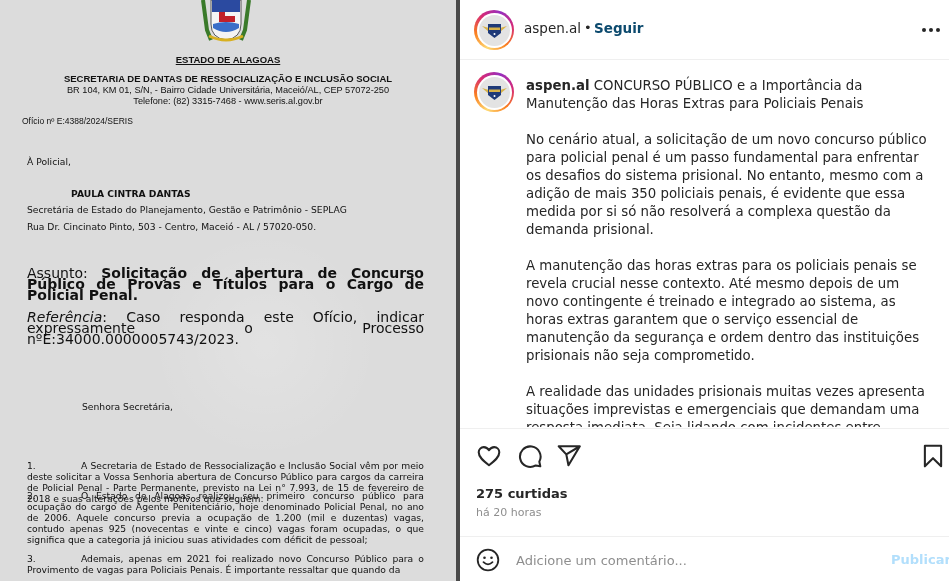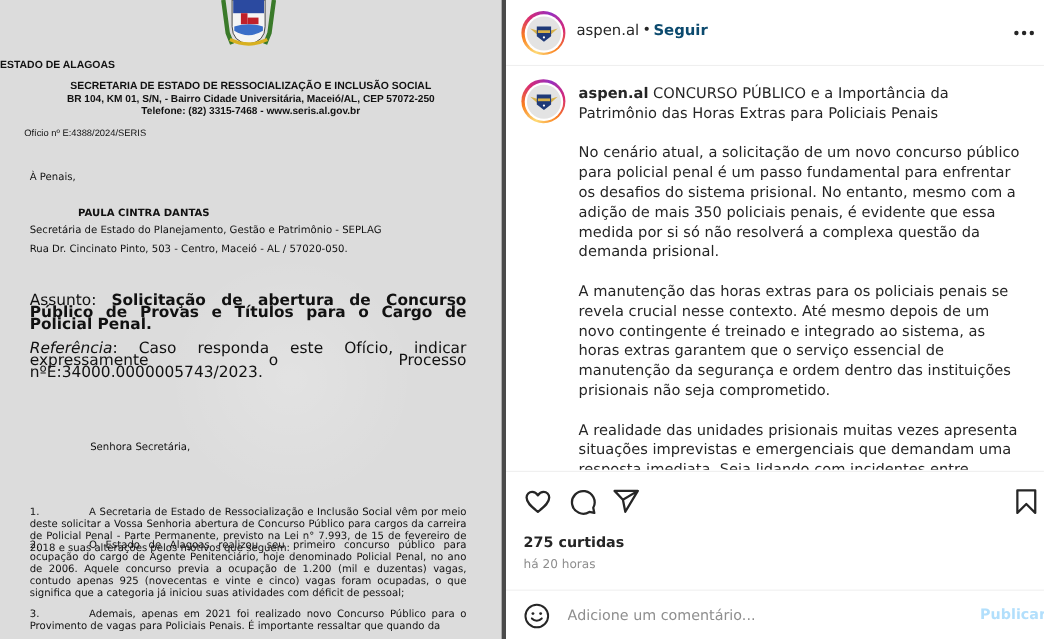--- a/index.html
+++ b/index.html
@@ -6,26 +6,26 @@
   html, body { width: 949px; height: 581px; overflow: hidden; background: #ffffff; }
   body { position: relative; font-family: "DejaVu Sans", sans-serif; }
 
   
   .doc {
     position: absolute; left: 0; top: 0; width: 456px; height: 581px;
     background: #dcdcdc; overflow: hidden; color: #111;
   }
   .doc-edge { position: absolute; left: 456px; top: 0; width: 4px; height: 581px; background: #4a4a4a; }
   .crest { position: absolute; left: 199px; top: 0; width: 54px; height: 44px; }
-  .doc .hdr1 { position: absolute; top: 54px; left: 0; width: 456px; 
-    font-family: "Liberation Sans", sans-serif; font-weight: bold; font-size: 9.5px; }
+  .doc .hdr1 { position: absolute; top: 54px; left: 0; width: 456px; text-align: center;
+    font-family: "Liberation Sans", sans-serif; font-weight: bold; font-size: 9.5px; text-decoration: underline; }
   .doc .hdr2 { position: absolute; top: 73px; left: 0; width: 456px; text-align: center;
     font-family: "Liberation Sans", sans-serif; font-weight: bold; font-size: 9.5px; }
   .doc .hdr3, .doc .hdr4 { position: absolute; left: 0; width: 456px; text-align: center;
-    font-family: "Liberation Sans", sans-serif; font-size: 9.2px; font-weight: bold; }
+    font-family: "Liberation Sans", sans-serif; font-size: 9.2px; }
   .doc .hdr3 { top: 85px; }
   .doc .hdr4 { top: 96px; }
   .doc .oficio { position: absolute; top: 116px; left: 22px; font-family: "Liberation Sans", sans-serif; font-size: 8.5px; }
 
   .doc .line { position: absolute; left: 27px; font-size: 9.2px; white-space: nowrap; }
   .doc .bold { font-weight: bold; }
   .doc .just { position: absolute; left: 27px; width: 397px; font-size: 14px; line-height: 11px; text-align: justify; }
   .doc .para { position: absolute; left: 27px; width: 397px; font-size: 9.2px; line-height: 11px; text-align: justify; }
   .doc .para .num { display: inline-block; width: 54px; }
   .watermark { position: absolute; left: 150px; top: 230px; width: 230px; height: 230px; border-radius: 50%;
@@ -75,26 +75,26 @@
     <path d="M50 0 L46 30 L42 40" stroke="#3a7a2a" stroke-width="4" fill="none"></path>
     <path d="M12 0 H42 V24 Q42 38 27 40 Q12 38 12 24 Z" fill="#f4f4f4" stroke="#333" stroke-width="0.8"></path>
     <rect x="13" y="0" width="28" height="12" fill="#2b4aa0"></rect>
     <rect x="20" y="12" width="6" height="10" fill="#c0202a"></rect>
     <rect x="26" y="16" width="10" height="6" fill="#c0202a"></rect>
     <path d="M14 24 Q27 20 40 24 V28 Q27 36 14 28 Z" fill="#3a6ec8"></path>
     <path d="M10 36 Q27 44 44 36" stroke="#d8b020" stroke-width="3" fill="none"></path>
   </svg>
 
   <div class="hdr1">ESTADO DE ALAGOAS</div>
-  <div class="hdr2">SECRETARIA DE ESTADO DE RESSOCIALIZAÇÃO E INCLUSÃO SOCIAL</div>
+  <div class="hdr2">SECRETARIA DE DANTAS DE RESSOCIALIZAÇÃO E INCLUSÃO SOCIAL</div>
   <div class="hdr3">BR 104, KM 01, S/N, - Bairro Cidade Universitária, Maceió/AL, CEP 57072-250</div>
   <div class="hdr4">Telefone: (82) 3315-7468 - www.seris.al.gov.br</div>
   <div class="oficio">Ofício nº E:4388/2024/SERIS</div>
 
-  <div class="line" style="top:156px;">À Penais,</div>
+  <div class="line" style="top:156px;">À Policial,</div>
   <div class="line bold" style="top:188px;padding-left:44px;">PAULA CINTRA DANTAS</div>
   <div class="line" style="top:204px;">Secretária de Estado do Planejamento, Gestão e Patrimônio - SEPLAG</div>
   <div class="line" style="top:221px;">Rua Dr. Cincinato Pinto, 503 - Centro, Maceió - AL / 57020-050.</div>
 
   <div class="just" style="top:268px;">
     <span>Assunto: </span><span class="bold">Solicitação de abertura de Concurso Público de Provas e Títulos para o Cargo de Policial Penal.</span>
   </div>
 
   <div class="just" style="top:312px;">
     <i>Referência</i><span>: Caso responda este Ofício, indicar expressamente o Processo nºE:34000.0000005743/2023.</span>
@@ -148,21 +148,21 @@
           <path d="M28 11 L21 13 L21 17 Z" fill="#d8b24a"></path>
           <path d="M9 9 H22 V18 L15.5 23 L9 18 Z" fill="#1f3a78"></path>
           <rect x="10" y="12.5" width="11" height="2.5" fill="#d8b24a"></rect>
           <circle cx="15.5" cy="19" r="1" fill="#fff"></circle>
         </svg>
       </div>
     </div>
     <div class="cap-text">
       <p>
         <span class="uname">aspen.al</span>
-        <span>CONCURSO PÚBLICO e a Importância da Patrimônio das Horas Extras para Policiais Penais</span>
+        <span>CONCURSO PÚBLICO e a Importância da Manutenção das Horas Extras para Policiais Penais</span>
       </p>
       <p>No cenário atual, a solicitação de um novo concurso público para policial penal é um passo fundamental para enfrentar os desafios do sistema prisional. No entanto, mesmo com a adição de mais 350 policiais penais, é evidente que essa medida por si só não resolverá a complexa questão da demanda prisional.</p>
       <p>A manutenção das horas extras para os policiais penais se revela crucial nesse contexto. Até mesmo depois de um novo contingente é treinado e integrado ao sistema, as horas extras garantem que o serviço essencial de manutenção da segurança e ordem dentro das instituições prisionais não seja comprometido.</p>
       <p>A realidade das unidades prisionais muitas vezes apresenta situações imprevistas e emergenciais que demandam uma resposta imediata. Seja lidando com incidentes entre detentos, garantindo a segurança durante transferências ou supervisionando atividades dentro da prisão, a presença</p>
     </div>
   </div>
 
   <div class="actions">
     <svg class="act-icon" style="left:16px;" viewBox="0 0 24 24">
       <path d="M12 20.5 C6 16 2.5 12.8 2.5 8.6 C2.5 5.9 4.6 3.8 7.2 3.8 C9.2 3.8 10.9 5 12 6.7 C13.1 5 14.8 3.8 16.8 3.8 C19.4 3.8 21.5 5.9 21.5 8.6 C21.5 12.8 18 16 12 20.5 Z" fill="none" stroke="#262626" stroke-width="1.9" stroke-linejoin="round"></path>

